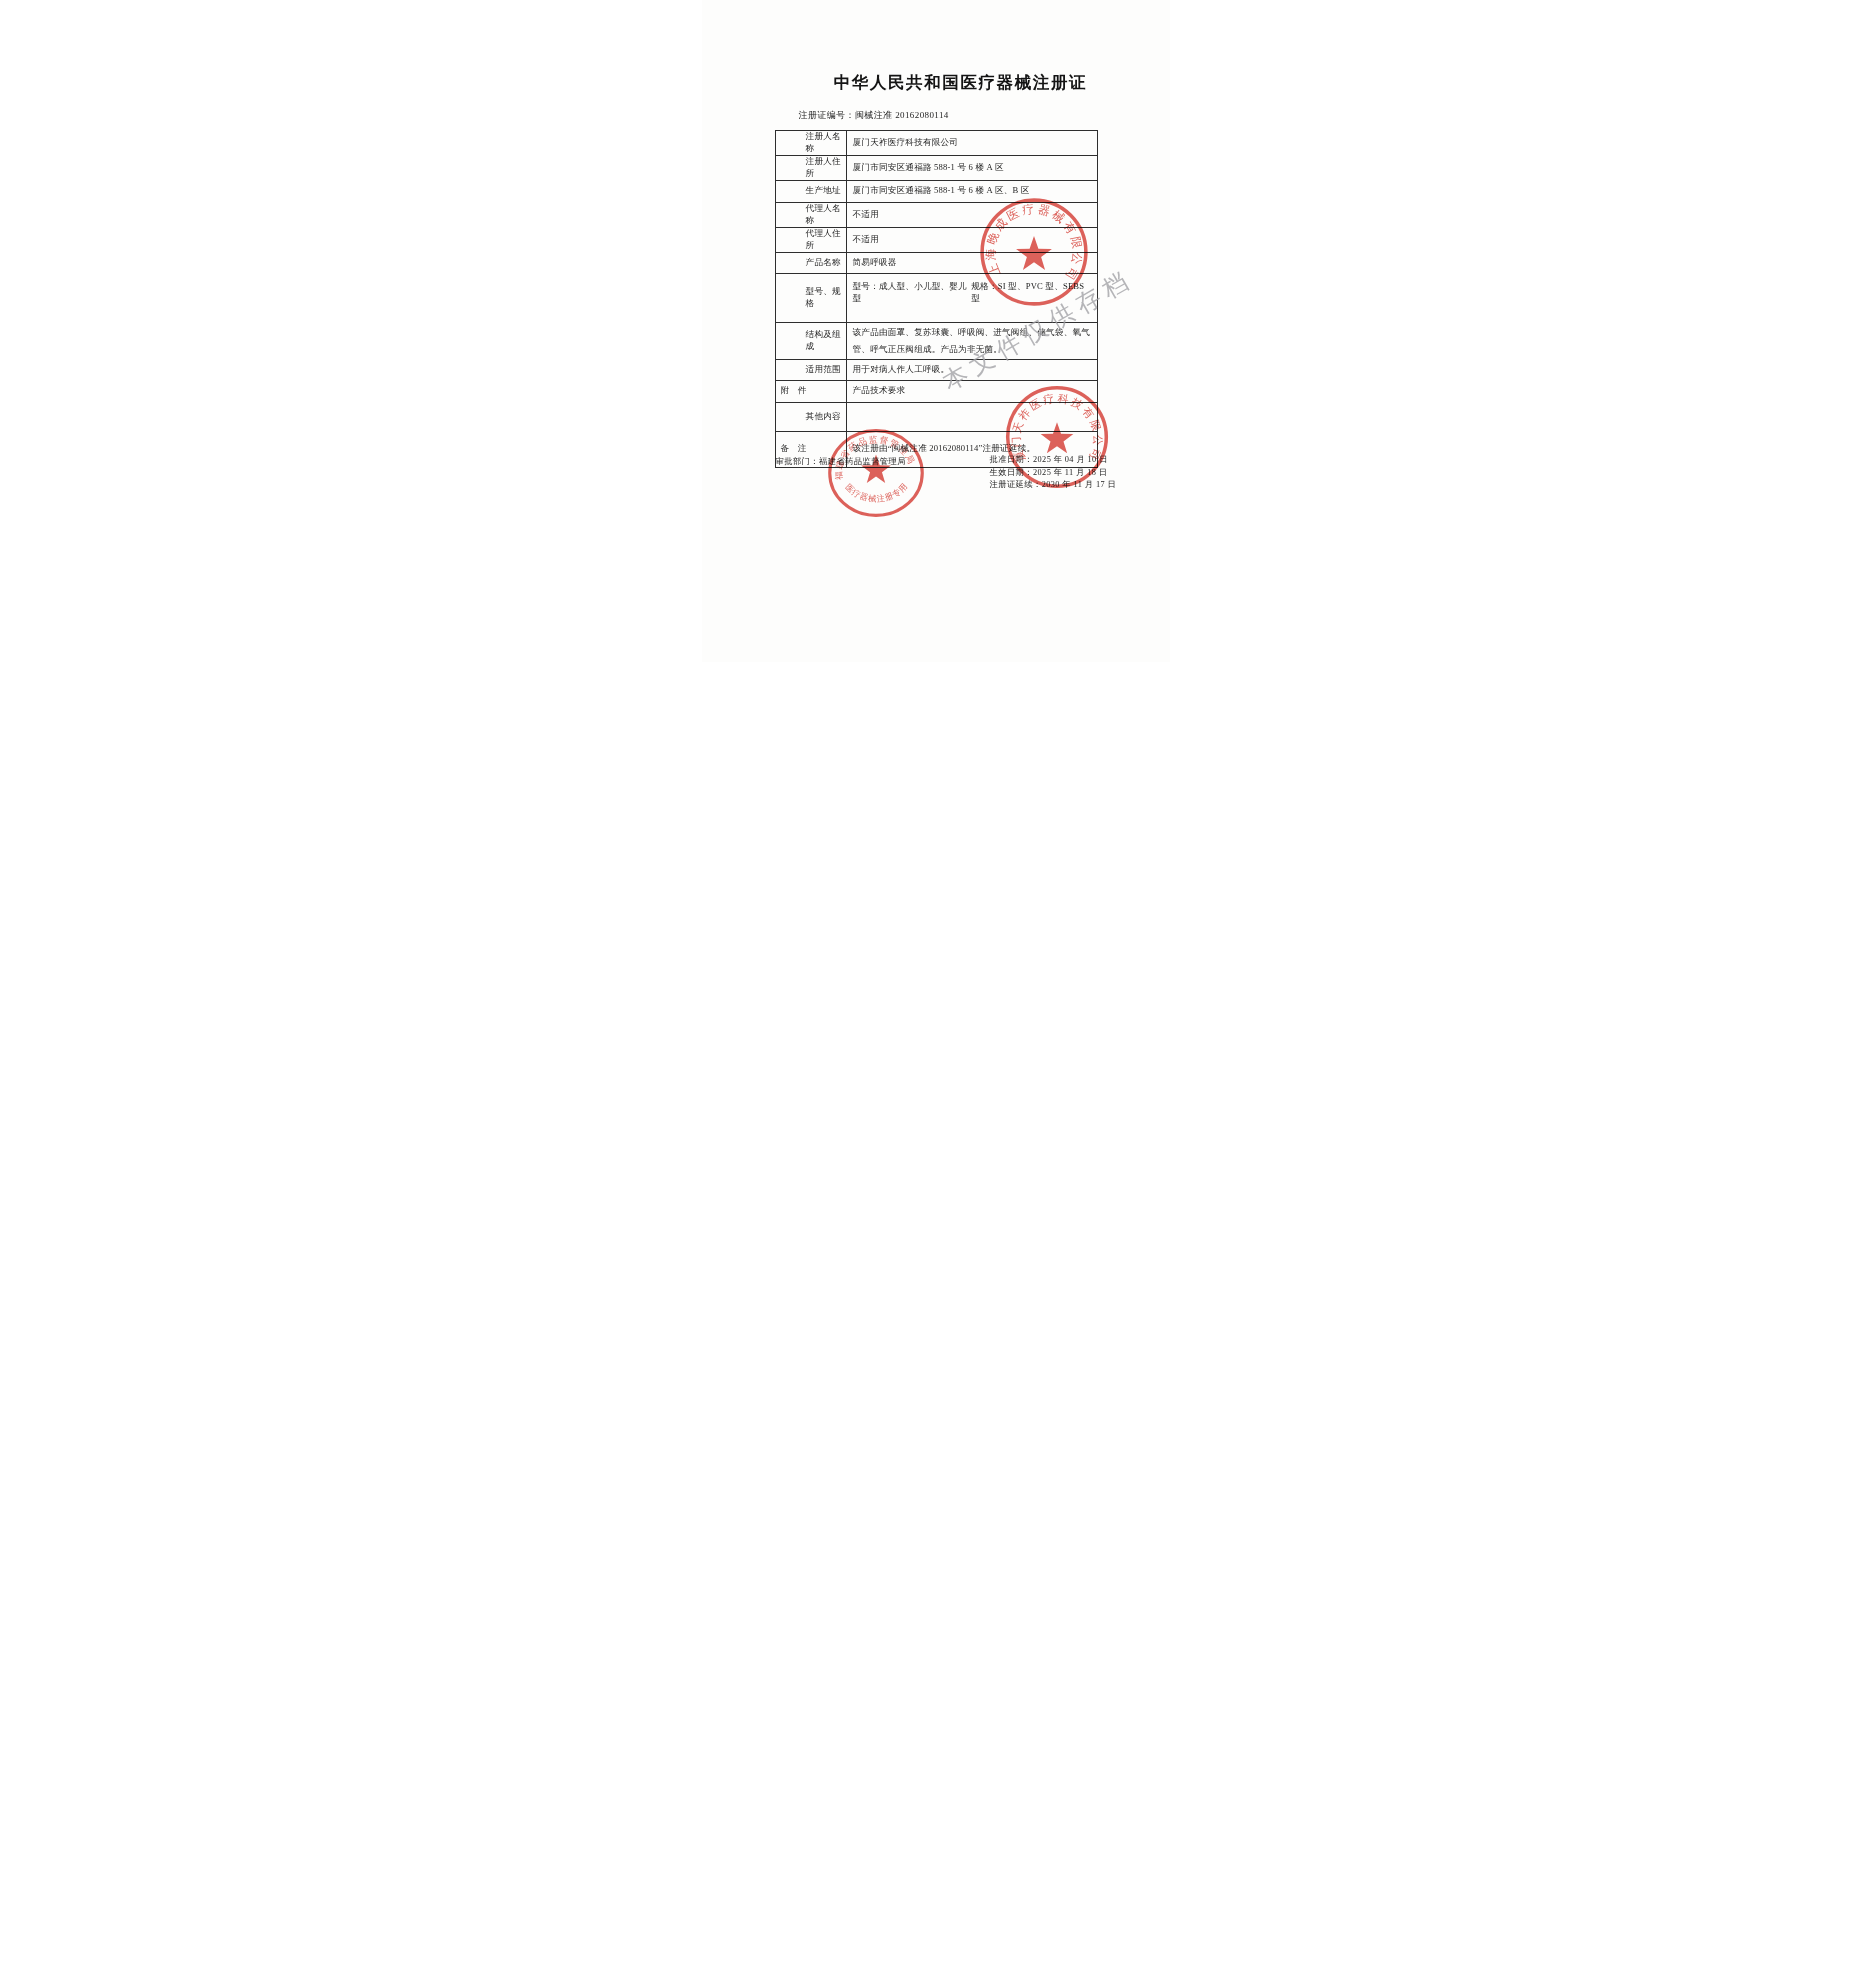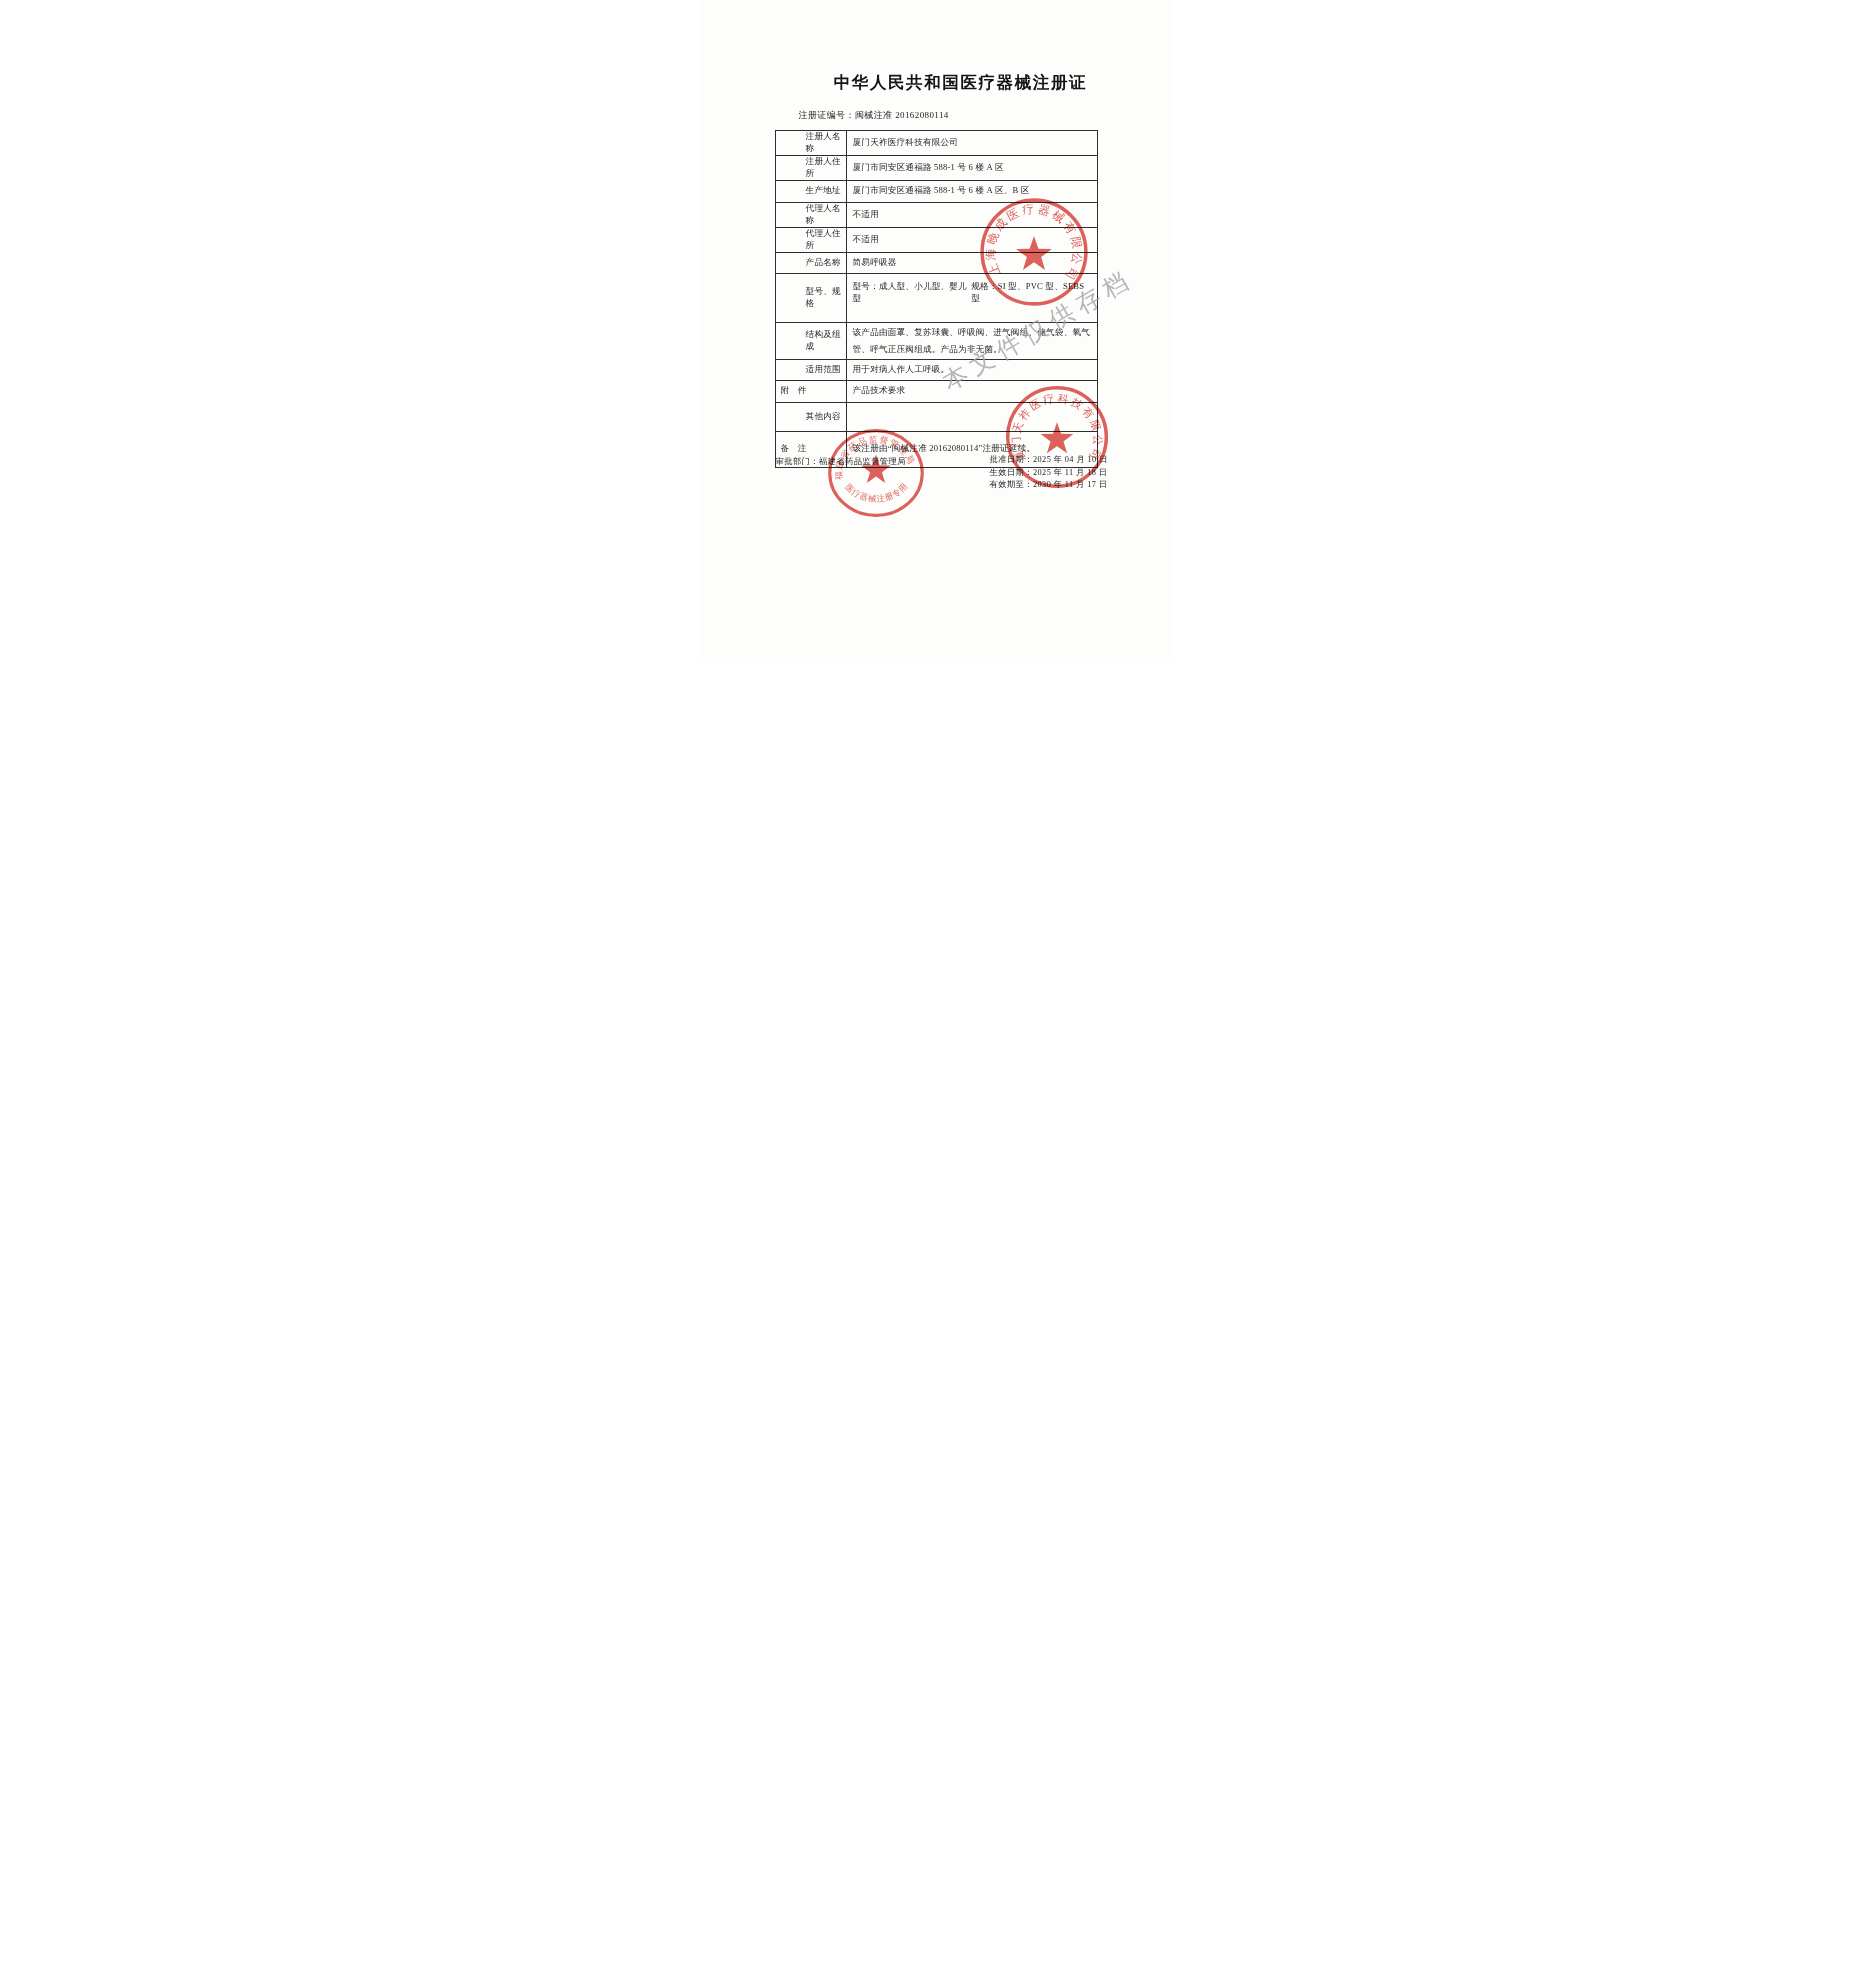--- a/index.html
+++ b/index.html
@@ -153,21 +153,21 @@
   </tbody>
     </table>
 
   <div class="footer-dept">
     <span>审批部门：</span><span>福建省药品监督管理局</span>
   </div>
 
   <div class="footer-dates">
     <div><span>批准日期：</span><span>2025 年 04 月 10 日</span></div>
     <div><span>生效日期：</span><span>2025 年 11 月 18 日</span></div>
-    <div><span>有效期至：</span><span>2030 年 11 月 17 日</span></div>
+    <div><span>注册证延续：</span><span>2030 年 11 月 17 日</span></div>
   </div>
 
   <div class="watermark">本文件仅供存档</div>
 
   <svg class="stamp stamp-a" width="114" height="114" viewBox="0 0 290 290">
     <circle cx="145" cy="145" r="132" fill="none" stroke="#d8463e" stroke-width="9"></circle>
     <path id="arcA" d="M 66 207 A 100 100 0 1 1 224 207" fill="none"></path>
     <text font-size="30" letter-spacing="7">
       <textPath href="#arcA" startOffset="2%">上海晚成医疗器械有限公司</textPath>
     </text>

